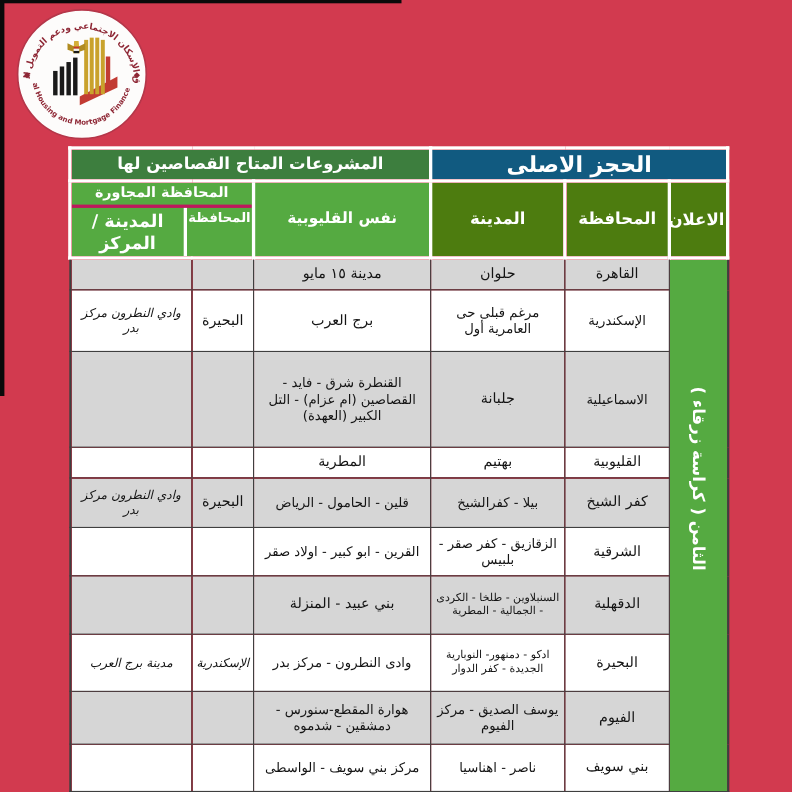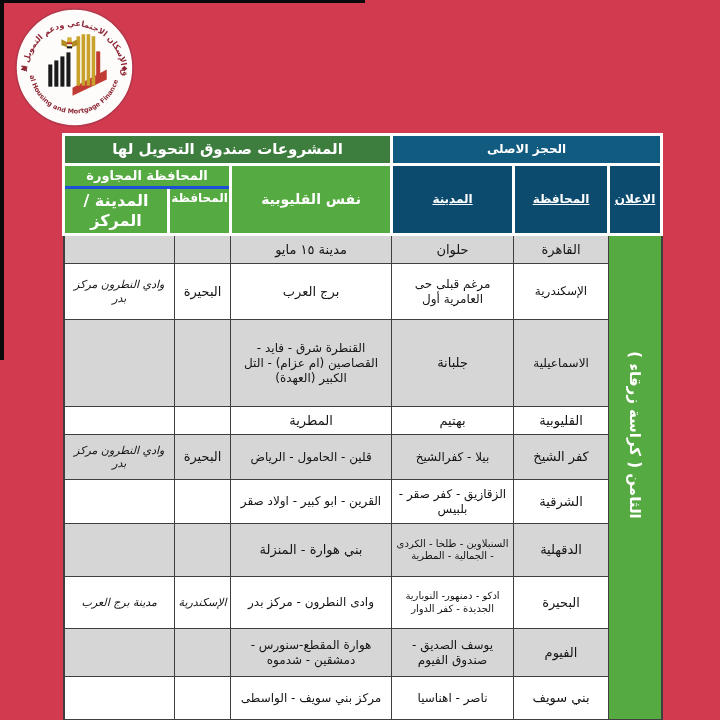--- a/index.html
+++ b/index.html
@@ -7,26 +7,26 @@
   .stage{position:relative;width:720px;height:720px;background:#d23a4f;}
   .frame-top{position:absolute;left:0;top:0;width:365px;height:3px;background:#0a0a0a;}
   .frame-left{position:absolute;left:0;top:0;width:4px;height:360px;background:#0a0a0a;}
   .logo{position:absolute;left:14px;top:7px;width:121px;height:121px;}
   
   .tblwrap{position:absolute;left:62px;top:133px;width:598px;}
   table.tbl{border-collapse:collapse;table-layout:fixed;width:598px;direction:rtl;border:2px solid #3f3f3f;}
   .tbl th,.tbl td{overflow:hidden;vertical-align:middle;text-align:center;line-height:1.25;}
   .tbl th{border:3px solid #ffffff;color:#ffffff;font-weight:bold;padding:0 2px;}
   .tbl td{border:1px solid #3f3f3f;color:#141414;font-size:13px;padding:1px 3px;}
-  .hdr-blue-dark{background:#115a80;font-size:12px;}
+  .hdr-blue-dark{background:#115a80;font-size:20px;}
   .hdr-green-dark{background:#3d7e3e;font-size:15px;}
-  .hdr-blue{background:#0c4a6e;font-size:12px;text-decoration:underline;}
+  .hdr-blue{background:#4d7c0f;font-size:15px;}
   .hdr-green{background:#55aa41;font-size:14px;}
   .nested{padding:0 !important;}
-  .nested .top{border-bottom:3px solid #1d4ed8;padding:2px 2px;font-size:13px;}
+  .nested .top{border-bottom:3px solid #be185d;padding:2px 2px;font-size:13px;}
   .nested .bot{display:flex;direction:rtl;}
   .nested .bot .a{width:57px;border-left:3px solid #fff;padding:2px 1px;font-size:12px;}
   .nested .bot .b{flex:1;padding:2px 1px;font-size:16px;}
   tr.g td{background:#d6d6d6;}
   tr.w td{background:#ffffff;}
   td.announce{background:#55aa41 !important;position:relative;padding:0;}
   .vlabel{position:absolute;left:50%;top:50%;
           transform:translate(-50%,-50%) rotate(90deg) translateX(-43px);
           transform-origin:center;white-space:nowrap;
           color:#fff;font-weight:bold;font-size:15px;}
@@ -84,21 +84,21 @@
         <col style="width:53px">
           <col style="width:95px">
           <col style="width:122px">
         <col style="width:161px">
           <col style="width:56px">
           <col style="width:111px">
       </colgroup>
       <tbody>
           <tr style="height:30px">
         <th colspan="3" class="hdr-blue-dark">الحجز الاصلى</th>
-        <th colspan="3" class="hdr-green-dark">المشروعات صندوق التحويل لها</th>
+        <th colspan="3" class="hdr-green-dark">المشروعات المتاح القصاصين لها</th>
       </tr>
       <tr style="height:40px">
         <th class="hdr-blue">الاعلان</th>
         <th class="hdr-blue">المحافظة</th>
         <th class="hdr-blue">المدينة</th>
         <th class="hdr-green">نفس القليوبية</th>
         <th colspan="2" class="hdr-green nested">
           <div class="top">المحافظة المجاورة</div>
           <div class="bot">
             <span class="a">المحافظة</span>
@@ -148,34 +148,34 @@
       <tr class="w" style="height:44px">
         <td>الشرقية</td>
         <td class="sm3">الزقازيق - كفر صقر - بلبيس</td>
         <td class="sm3">القرين - ابو كبير - اولاد صقر</td>
         <td></td>
         <td></td>
       </tr>
       <tr class="g" style="height:53px">
         <td>الدقهلية</td>
         <td class="sm">السنبلاوين - طلخا - الكردى - الجمالية - المطرية</td>
-        <td>بني هوارة - المنزلة</td>
+        <td>بني عبيد - المنزلة</td>
         <td></td>
         <td></td>
       </tr>
       <tr class="w" style="height:52px">
         <td>البحيرة</td>
         <td class="sm">ادكو - دمنهور- النوبارية الجديدة - كفر الدوار</td>
         <td class="sm3">وادى النطرون - مركز بدر</td>
         <td class="sm2">الإسكندرية</td>
         <td class="sm2">مدينة برج العرب</td>
       </tr>
       <tr class="g" style="height:48px">
         <td>الفيوم</td>
-        <td class="sm3">يوسف الصديق - صندوق الفيوم</td>
+        <td class="sm3">يوسف الصديق - مركز الفيوم</td>
         <td class="sm3">هوارة المقطع-سنورس - دمشقين - شدموه</td>
         <td></td>
         <td></td>
       </tr>
       <tr class="w" style="height:43px">
         <td>بني سويف</td>
         <td class="sm3">ناصر - اهناسيا</td>
         <td class="sm3">مركز بني سويف - الواسطى</td>
         <td></td>
         <td></td>

